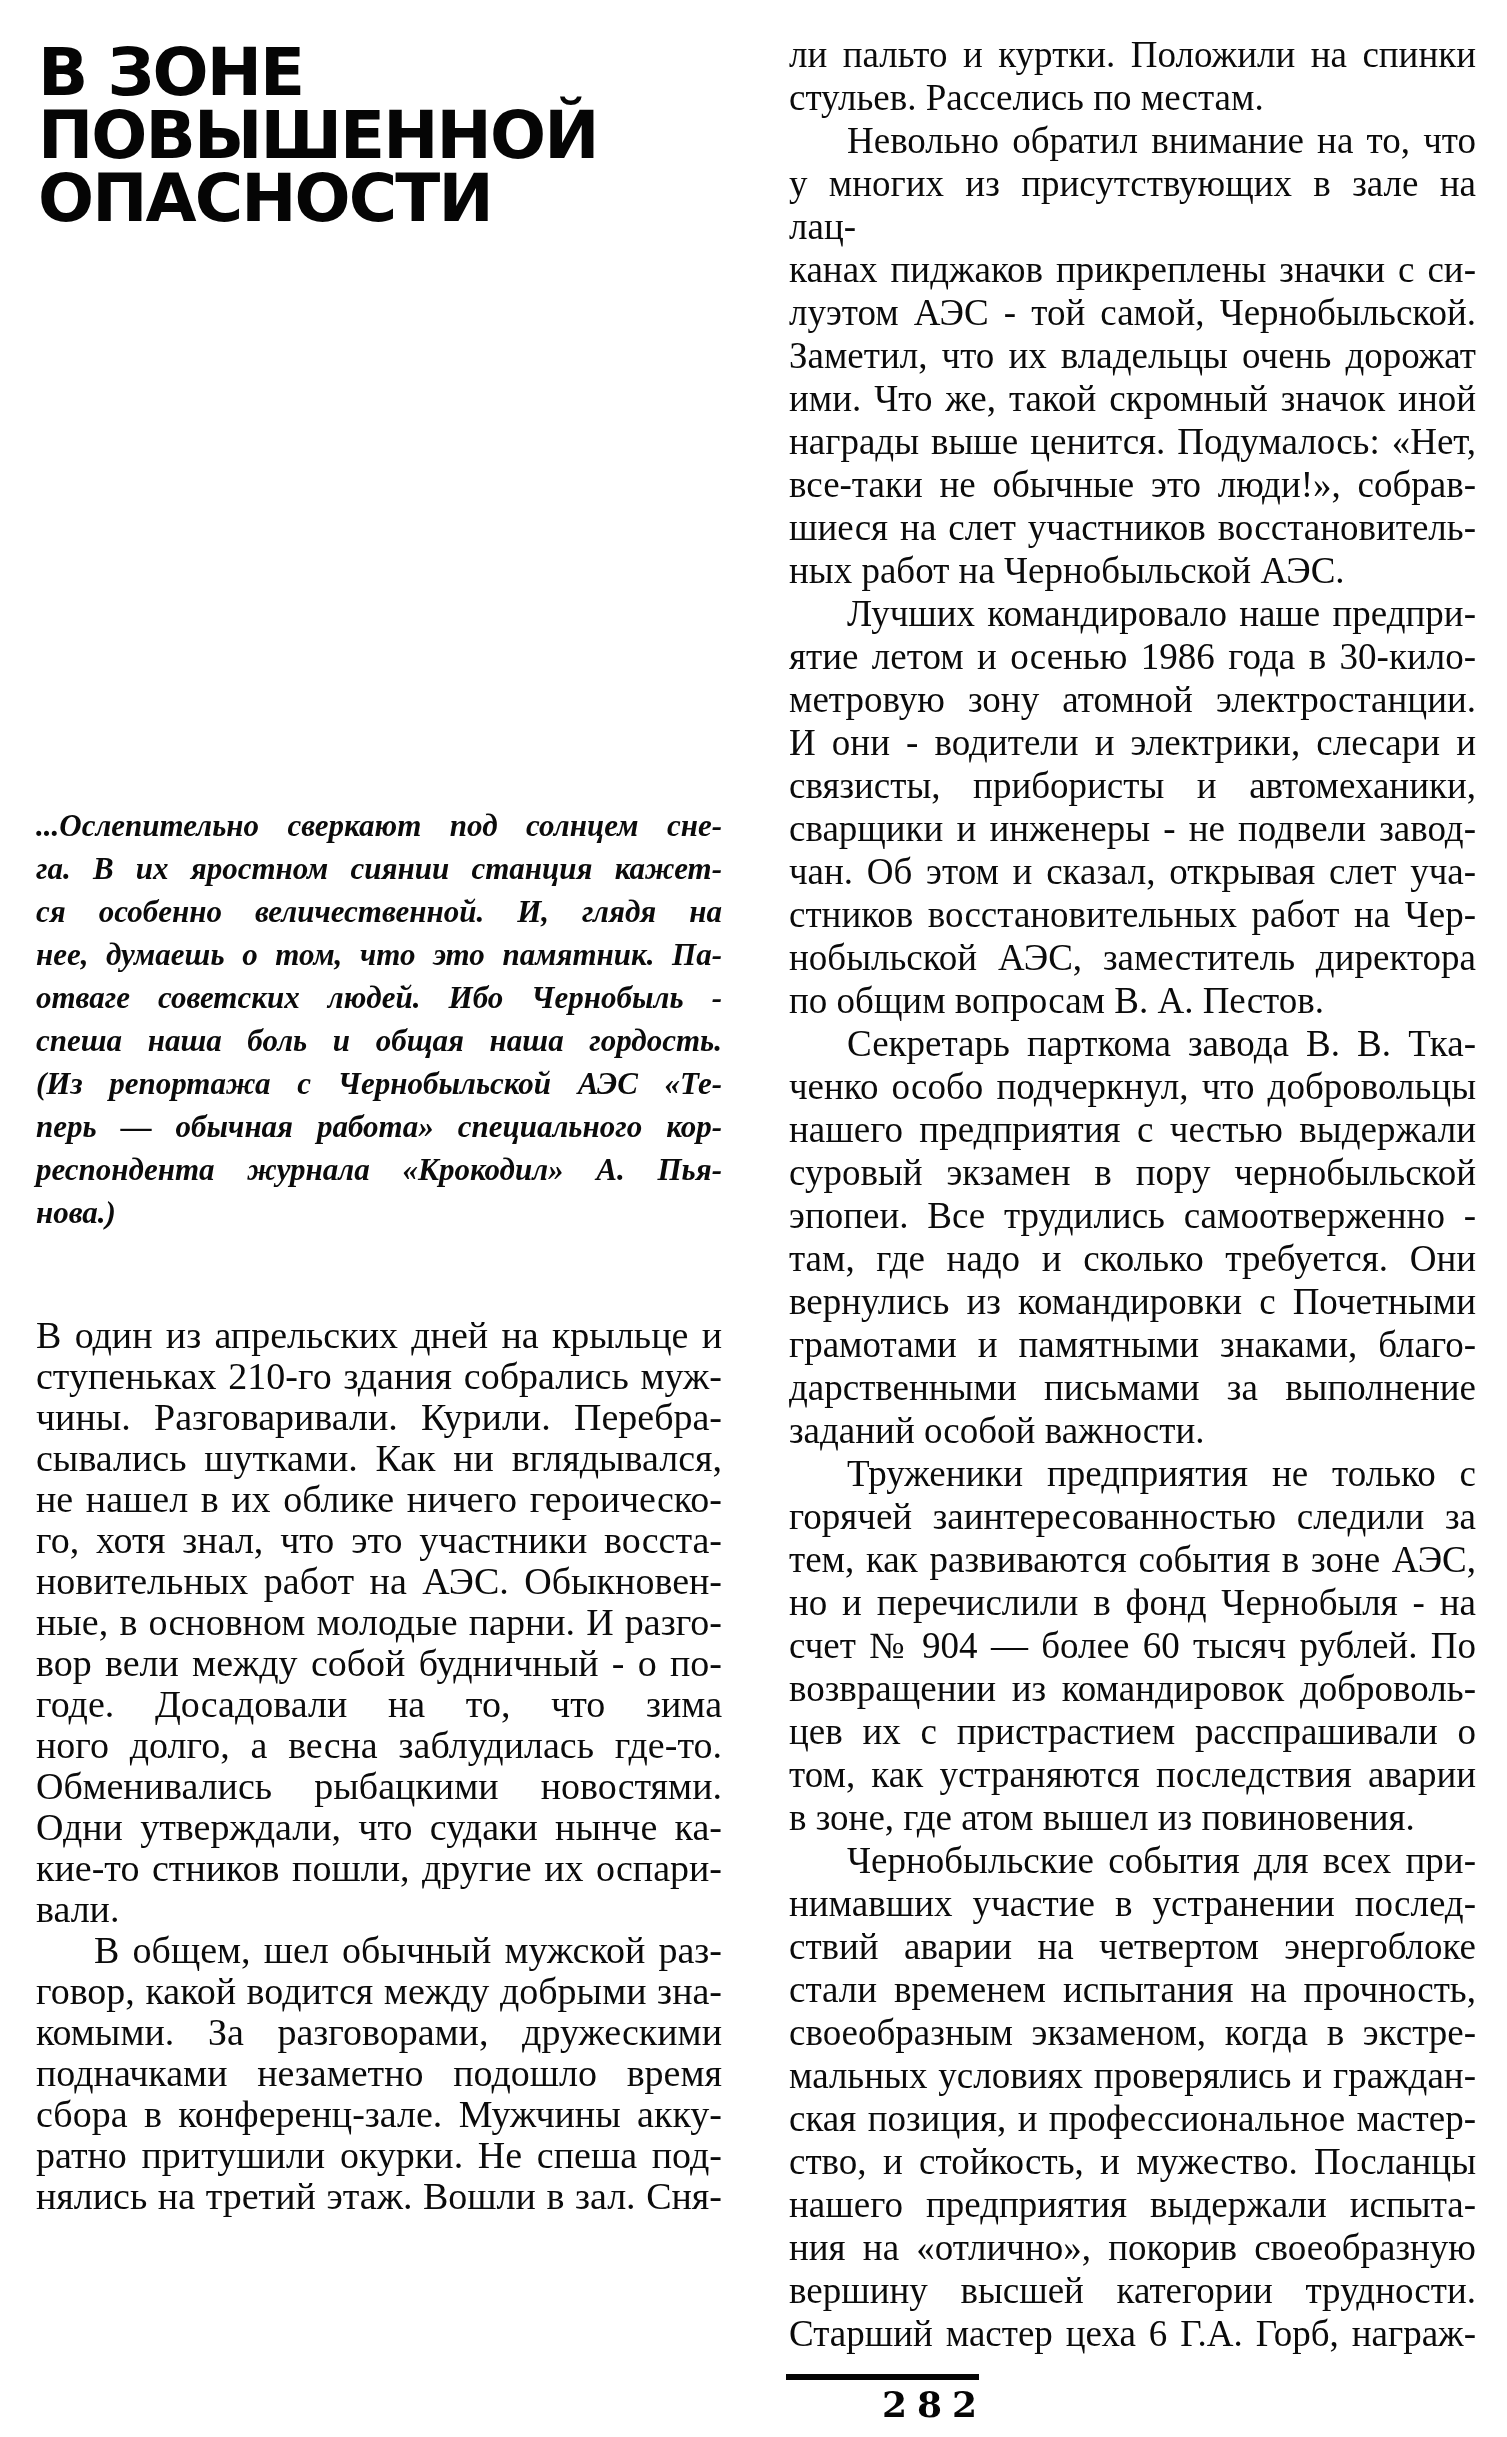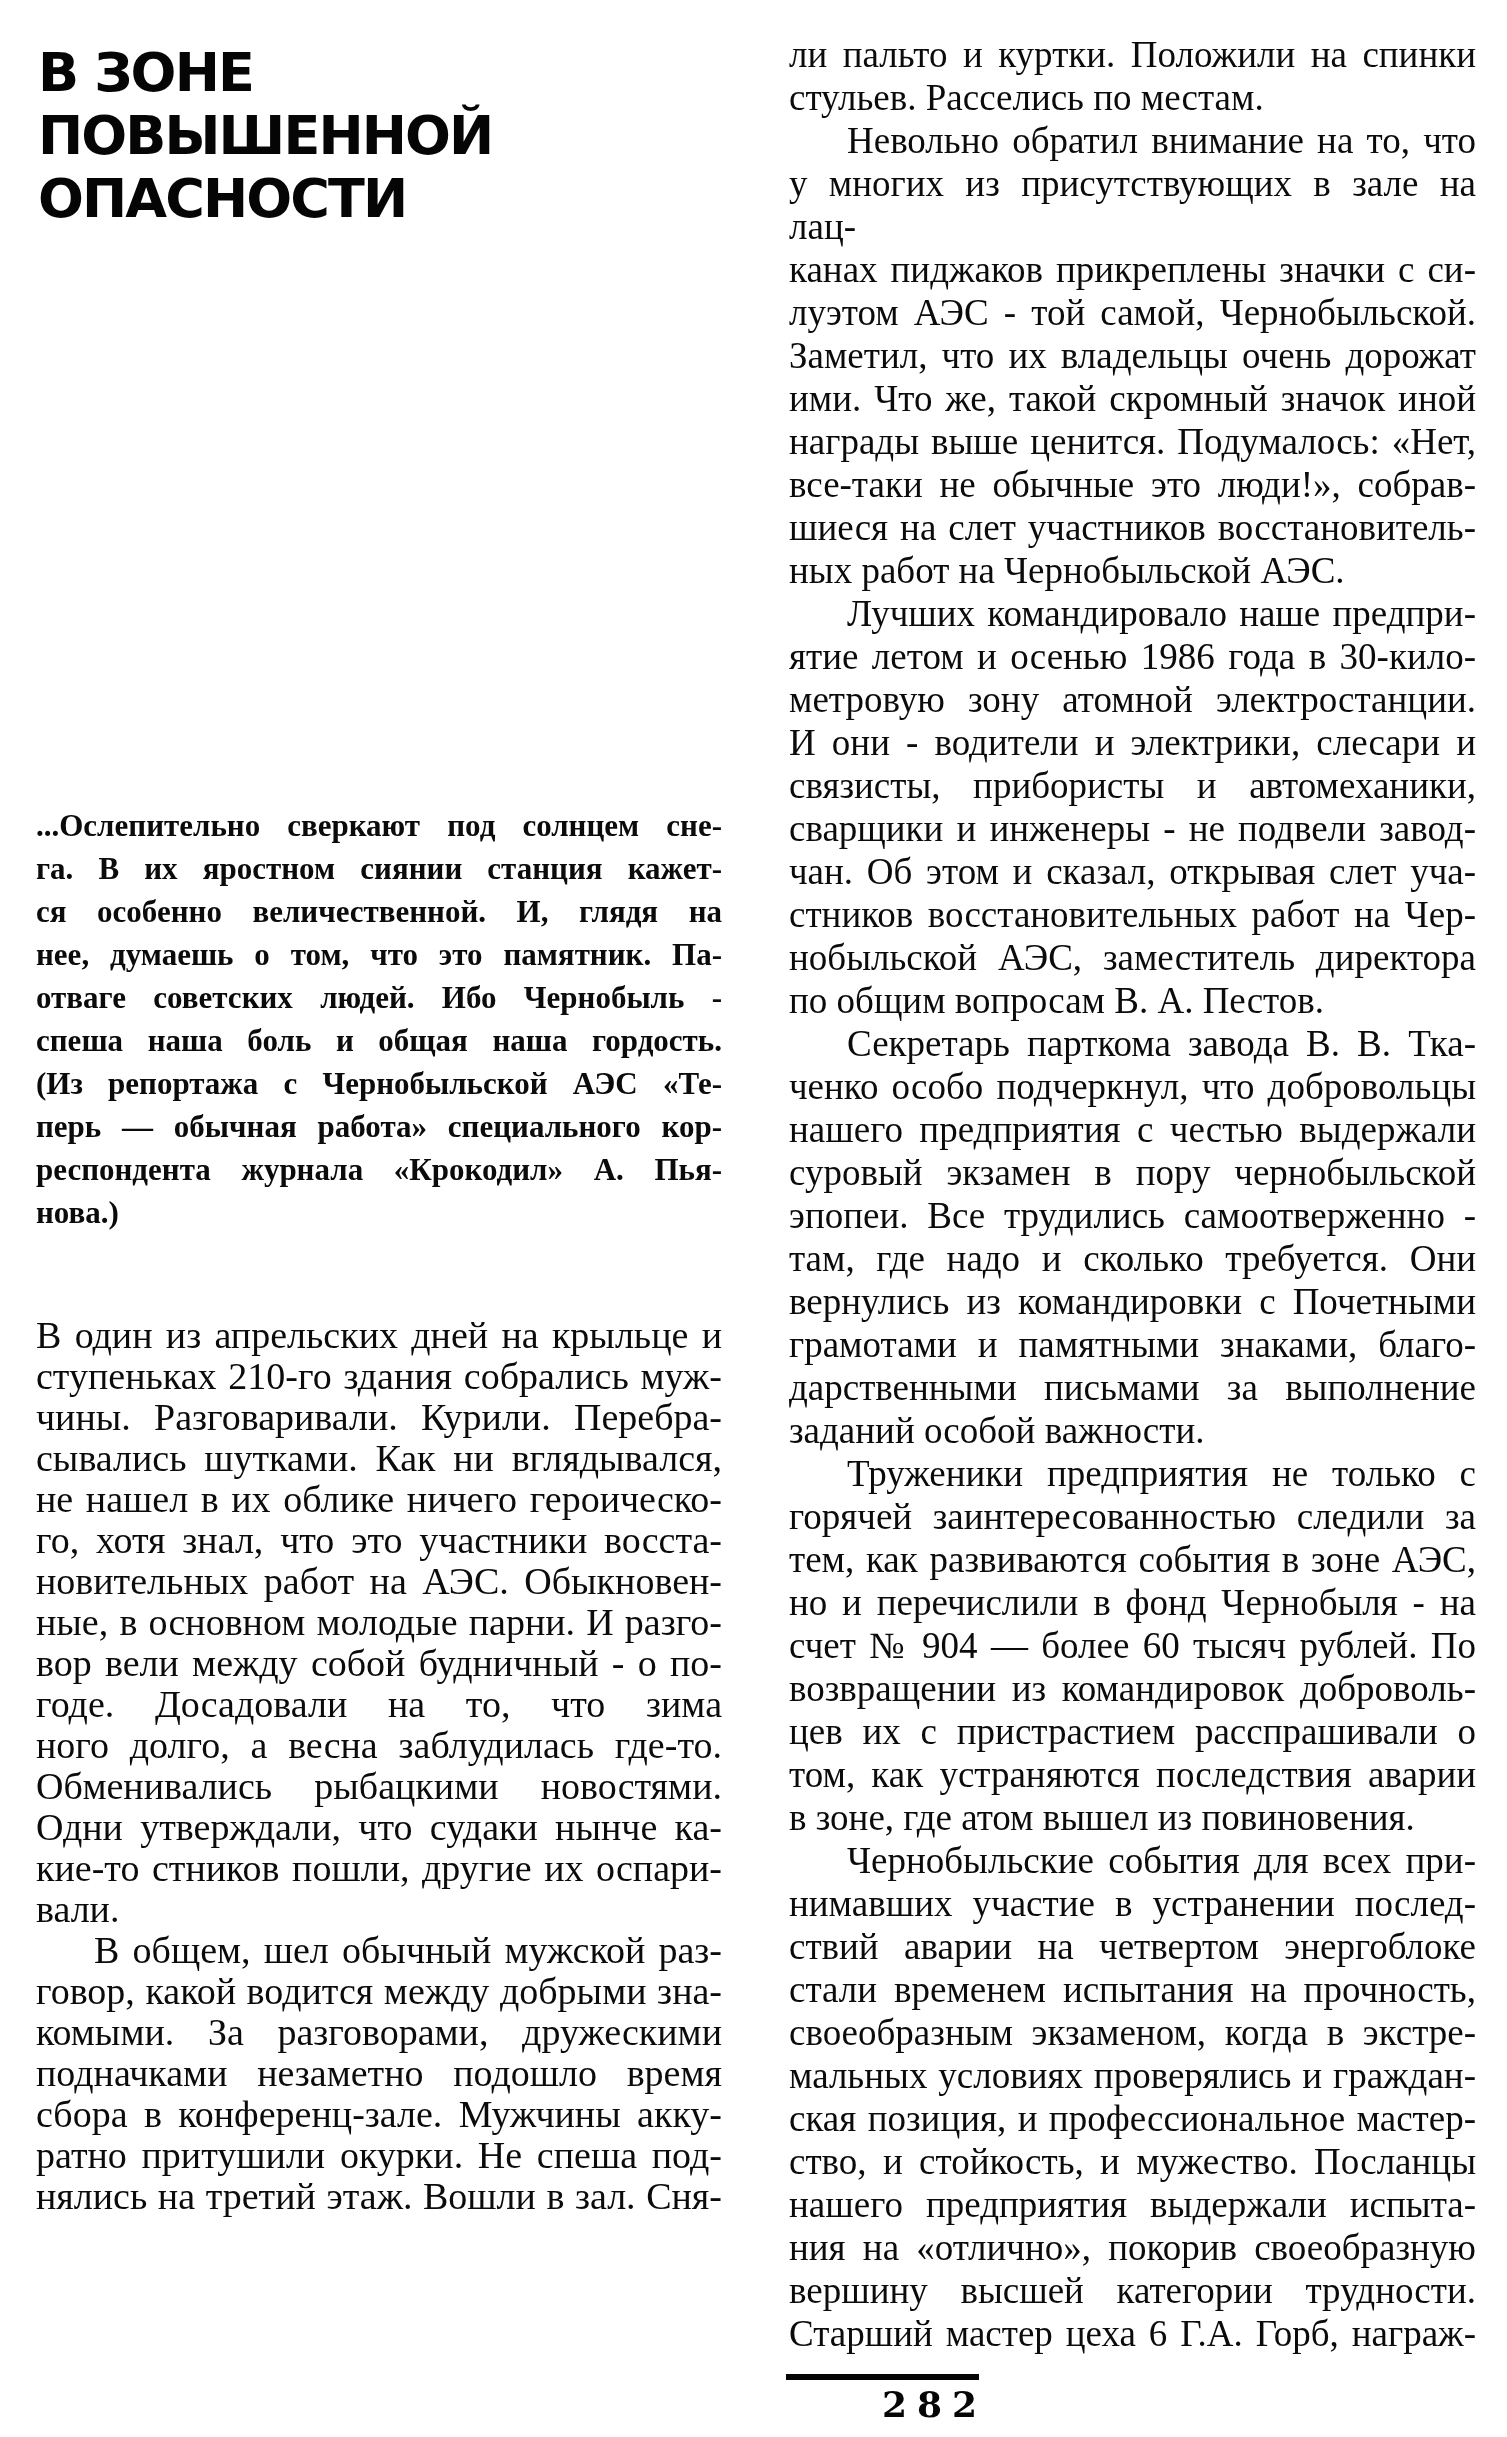--- a/index.html
+++ b/index.html
@@ -9,27 +9,28 @@
     margin:0 auto;
     background:#ffffff;
     color:#0b0b0b;
     font-family:"Liberation Serif", serif;
     overflow:hidden;
   }
   .title {
     position:absolute; left:38px; top:41px; width:728px;
     font-family:"DejaVu Sans", sans-serif;
     font-weight:bold;
-    font-size:54px;
+    font-size:66px;
     line-height:63px;
     letter-spacing:-1.9px;
     color:#050505;
   }
   .epigraph {
     position:absolute; left:36px; top:804px; width:686px;
+    font-style:italic;
     font-weight:bold;
     font-size:31px;
     line-height:43px;
   }
   .body-left {
     position:absolute; left:36px; top:1315px; width:686px;
     font-size:38px;
     line-height:41px;
   }
   .body-right {

